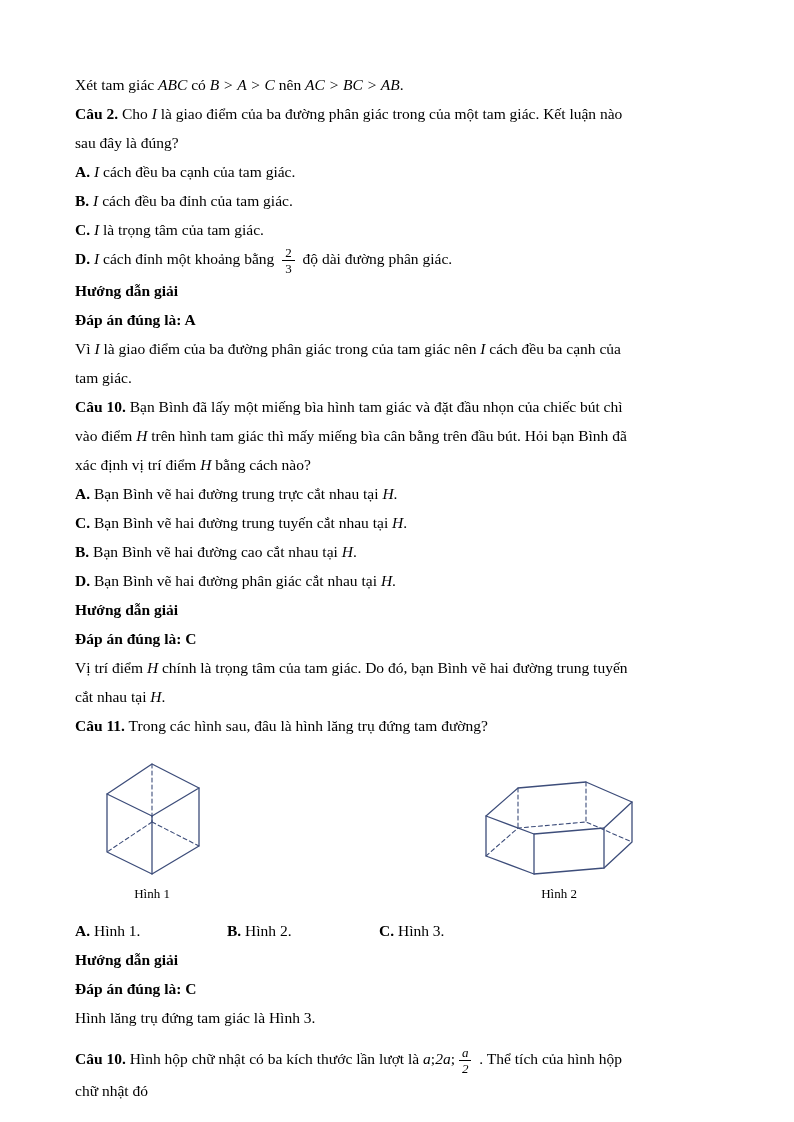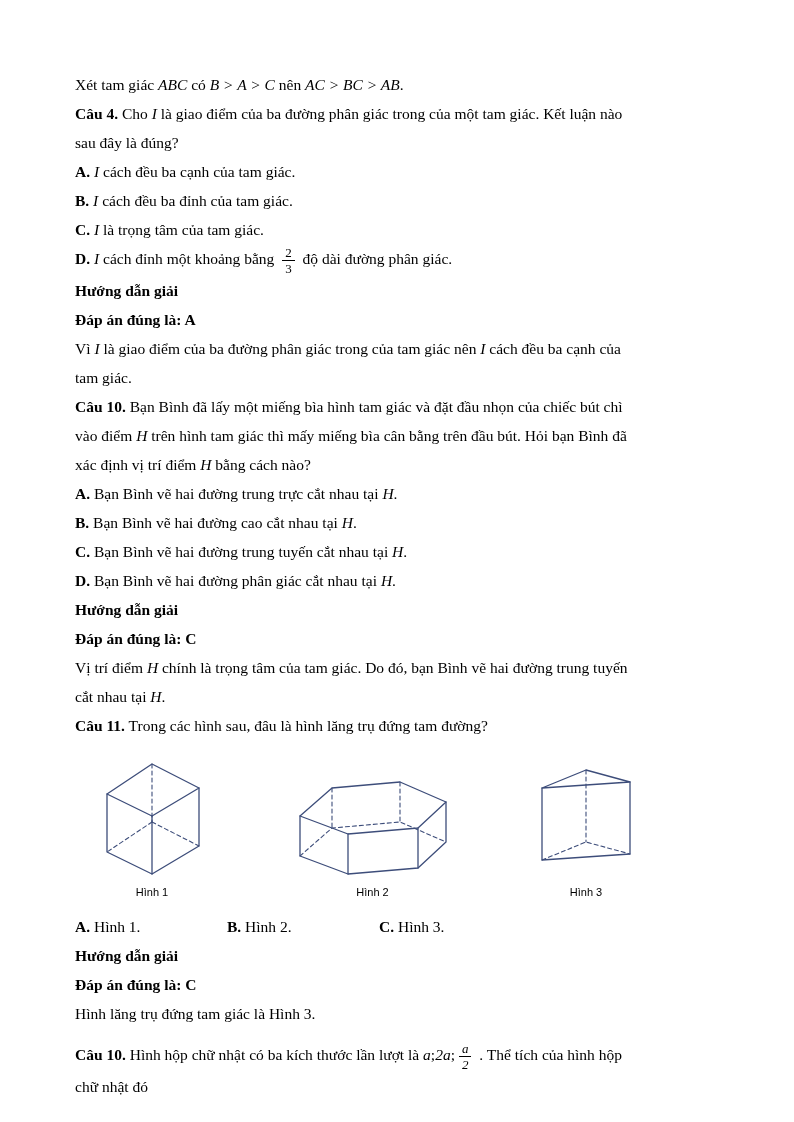--- a/index.html
+++ b/index.html
@@ -20,50 +20,50 @@
   }
   .frac .num{border-bottom:1px solid #000;padding:0 3px;}
   .frac .den{padding:0 3px;}
   .frac.it{font-style:italic;}
   .figs{
     display:flex;align-items:flex-end;justify-content:space-between;
     margin:16px 0 4px;padding-left:22px;
   }
   .fig{display:flex;flex-direction:column;align-items:center;}
   .fig .cap{
-    font-family:Liberation Sans, sans-serif;
-    font-size:11px;margin-top:5px;color:#000;
+    font-family:Liberation Serif, serif;
+    font-size:13px;margin-top:5px;color:#000;
   }
   .opts{display:flex;line-height:29px;margin-top:14px;}
   .opt{width:152px;}
   svg .solid{fill:none;stroke:#3d4d7a;stroke-width:1.3;stroke-linejoin:round;stroke-linecap:round;}
   svg .hid{fill:none;stroke:#3d4d7a;stroke-width:1.1;stroke-dasharray:4 3;stroke-linecap:round;}
 </style>
 </head>
 <body>
 
 <div class="page">
 
   <div id="body-top">
       <p class="para"><span class="">Xét tam giác </span><span class="ital">ABC</span><span class=""> có </span><span class="ital">B &gt; A &gt; C</span><span class=""> nên </span><span class="ital">AC &gt; BC &gt; AB</span><span class="">.</span></p>
-      <p class="para"><span class="bold">Câu 4.</span><span class=""> Cho </span><span class="ital">I</span><span class=""> là giao điểm của ba đường phân giác trong của một tam giác. Kết luận nào sau đây là đúng?</span></p>
+      <p class="para"><span class="bold">Câu 2.</span><span class=""> Cho </span><span class="ital">I</span><span class=""> là giao điểm của ba đường phân giác trong của một tam giác. Kết luận nào sau đây là đúng?</span></p>
       <p class="para"><span class="bold">A.</span><span class=""> </span><span class="ital">I</span><span class=""> cách đều ba cạnh của tam giác.</span></p>
       <p class="para"><span class="bold">B.</span><span class=""> </span><span class="ital">I</span><span class=""> cách đều ba đỉnh của tam giác.</span></p>
       <p class="para"><span class="bold">C.</span><span class=""> </span><span class="ital">I</span><span class=""> là trọng tâm của tam giác.</span></p>
       <p class="para"><span class="bold">D.</span><span class=""> </span><span class="ital">I</span><span class=""> cách đỉnh một khoảng bằng </span><span class="frac">
           <span class="num">2</span>
           <span class="den">3</span>
         </span><span class=""> độ dài đường phân giác.</span></p>
       <p class="para"><span class="bold">Hướng dẫn giải</span></p>
       <p class="para"><span class="bold">Đáp án đúng là: A</span></p>
       <p class="para"><span class="">Vì </span><span class="ital">I</span><span class=""> là giao điểm của ba đường phân giác trong của tam giác nên </span><span class="ital">I</span><span class=""> cách đều ba cạnh của tam giác.</span></p>
       <p class="para"><span class="bold">Câu 10.</span><span class=""> Bạn Bình đã lấy một miếng bìa hình tam giác và đặt đầu nhọn của chiếc bút chì vào điểm </span><span class="ital">H</span><span class=""> trên hình tam giác thì mấy miếng bìa cân bằng trên đầu bút. Hỏi bạn Bình đã xác định vị trí điểm </span><span class="ital">H</span><span class=""> bằng cách nào?</span></p>
       <p class="para"><span class="bold">A.</span><span class=""> Bạn Bình vẽ hai đường trung trực cắt nhau tại </span><span class="ital">H</span><span class="">.</span></p>
+      <p class="para"><span class="bold">C.</span><span class=""> Bạn Bình vẽ hai đường trung tuyến cắt nhau tại </span><span class="ital">H</span><span class="">.</span></p>
       <p class="para"><span class="bold">B.</span><span class=""> Bạn Bình vẽ hai đường cao cắt nhau tại </span><span class="ital">H</span><span class="">.</span></p>
-      <p class="para"><span class="bold">C.</span><span class=""> Bạn Bình vẽ hai đường trung tuyến cắt nhau tại </span><span class="ital">H</span><span class="">.</span></p>
       <p class="para"><span class="bold">D.</span><span class=""> Bạn Bình vẽ hai đường phân giác cắt nhau tại </span><span class="ital">H</span><span class="">.</span></p>
       <p class="para"><span class="bold">Hướng dẫn giải</span></p>
       <p class="para"><span class="bold">Đáp án đúng là: C</span></p>
       <p class="para"><span class="">Vị trí điểm </span><span class="ital">H</span><span class=""> chính là trọng tâm của tam giác. Do đó, bạn Bình vẽ hai đường trung tuyến cắt nhau tại </span><span class="ital">H</span><span class="">.</span></p>
       <p class="para"><span class="bold">Câu 11.</span><span class=""> Trong các hình sau, đâu là hình lăng trụ đứng tam đường?</span></p>
     </div>
 
   <div class="figs">
 
     <div class="fig">
@@ -92,33 +92,20 @@
         <g class="solid">
           <path d="M2,40 L34,12 L102,6 L148,26 L120,52 L50,58 Z"></path>
           <path d="M2,40 L2,80 L50,98 L120,92 L148,66 L148,26"></path>
           <path d="M50,58 L50,98"></path>
           <path d="M120,52 L120,92"></path>
         </g>
       </svg>
       <div class="cap">Hình 2</div>
     </div>
 
-    <div class="fig">
-      <svg width="96" height="115" viewBox="0 0 96 115">
-        <g class="hid">
-          <path d="M48,4 L48,76"></path>
-          <path d="M4,94 L48,76 L92,88"></path>
-        </g>
-        <g class="solid">
-          <path d="M4,22 L48,4 L92,16 Z"></path>
-          <path d="M4,22 L4,94 L92,88 L92,16"></path>
-        </g>
-      </svg>
-      <div class="cap">Hình 3</div>
-    </div>
 
 
   </div>
 
   <div class="opts">
     <div class="opt"><span class="bold">A.</span><span> Hình 1.</span></div>
     <div class="opt"><span class="bold">B.</span><span> Hình 2.</span></div>
     <div class="opt"><span class="bold">C.</span><span> Hình 3.</span></div>
   </div>
 

